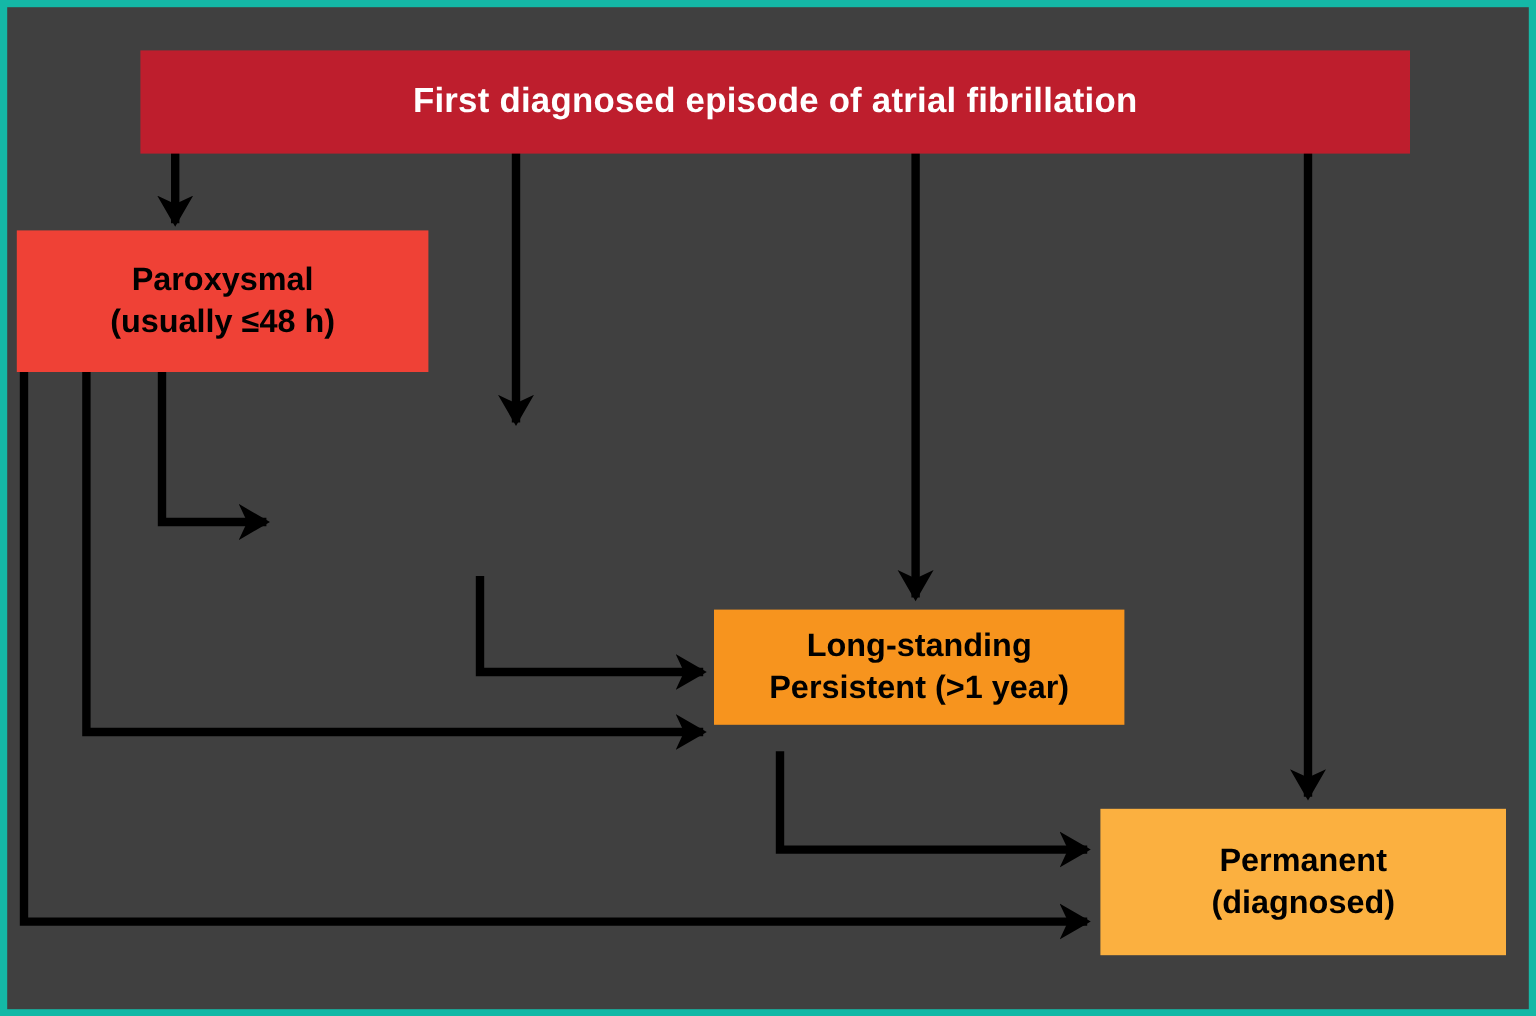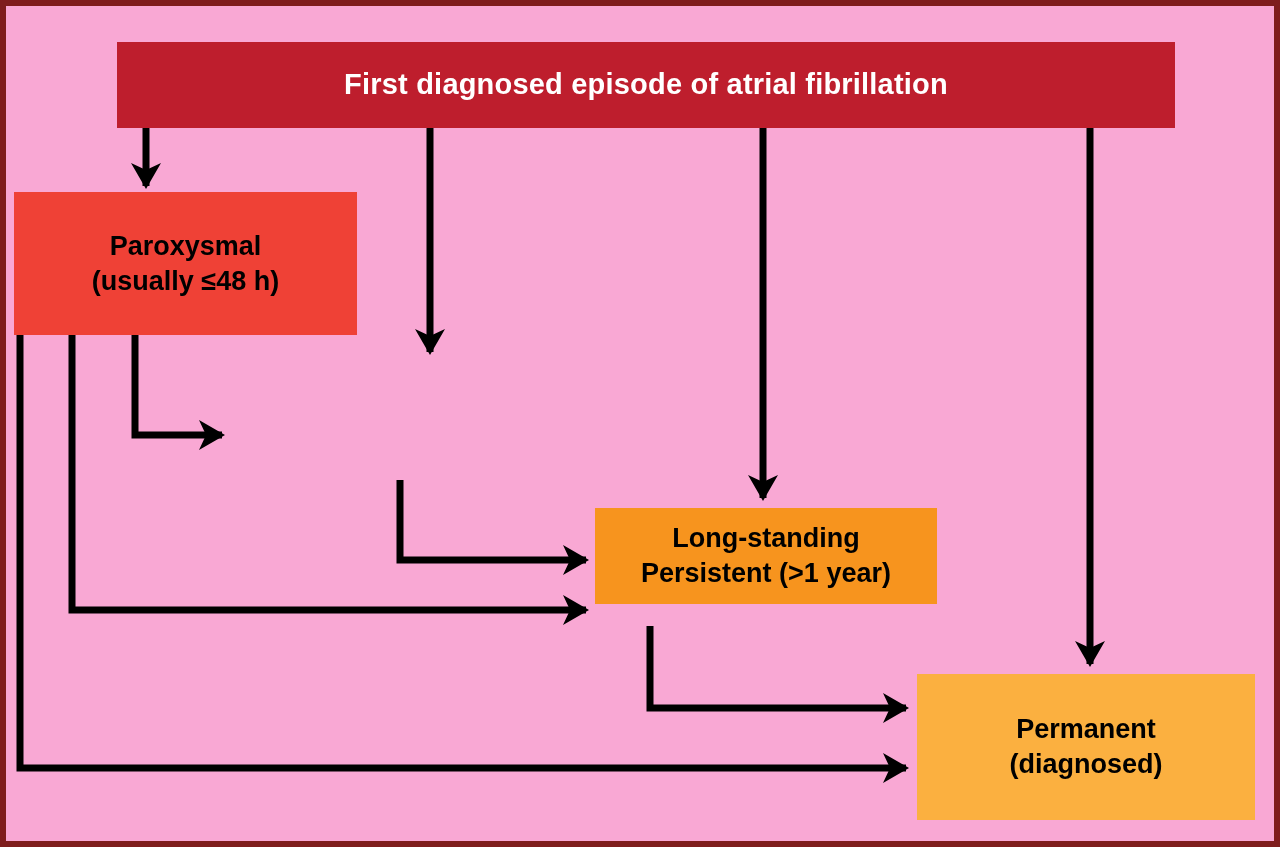--- a/index.html
+++ b/index.html
@@ -1,22 +1,22 @@
 <!DOCTYPE html>
 <html><head>
 <meta charset="utf-8">
 <style>
   html, body { margin: 0; padding: 0; background: #ffffff; }
   .frame {
     position: relative;
     width: 1280px;
     height: 847px;
     box-sizing: border-box;
-    border: 6px solid #7f1d1d;
-    background: #f9a8d4;
+    border: 6px solid #14b8a6;
+    background: #404040;
     font-family: "Liberation Sans", "DejaVu Sans", sans-serif;
     overflow: hidden;
   }
   .arrows {
     position: absolute;
     top: 0; left: 0;
     width: 1280px; height: 847px;
     pointer-events: none;
   }
   .node {
@@ -28,24 +28,24 @@
     text-align: center;
     font-weight: bold;
     color: #000000;
     line-height: 1.28;
   }
   .node-title {
     left: 111px; top: 36px; width: 1058px; height: 86px;
     font-size: 29px;
     letter-spacing: 0.2px;
   }
-  .node-paroxysmal   { left: 8px;   top: 186px; width: 343px; height: 143px; font-size: 27px; }
+  .node-paroxysmal   { left: 8px;   top: 186px; width: 343px; height: 118px; font-size: 27px; }
   .node-persistent   { left: 227px; top: 354px; width: 412px; height: 122px; font-size: 27px; }
   .node-longstanding { left: 589px; top: 502px; width: 342px; height: 96px; font-size: 27px; }
-  .node-permanent    { left: 911px; top: 668px; width: 338px; height: 146px; font-size: 27px; }
+  .node-permanent    { left: 911px; top: 668px; width: 338px; height: 122px; font-size: 27px; }
 </style>
 </head>
 <body>
 
 <div class="frame">
 
   <svg class="arrows" viewBox="0 0 1280 847" xmlns="http://www.w3.org/2000/svg">
     <defs>
       <marker id="ah" markerUnits="userSpaceOnUse" markerWidth="34" markerHeight="36" refX="23" refY="17" orient="auto">
         <polygon points="0,2 26,17 0,32 7,17" fill="#000000"></polygon>

